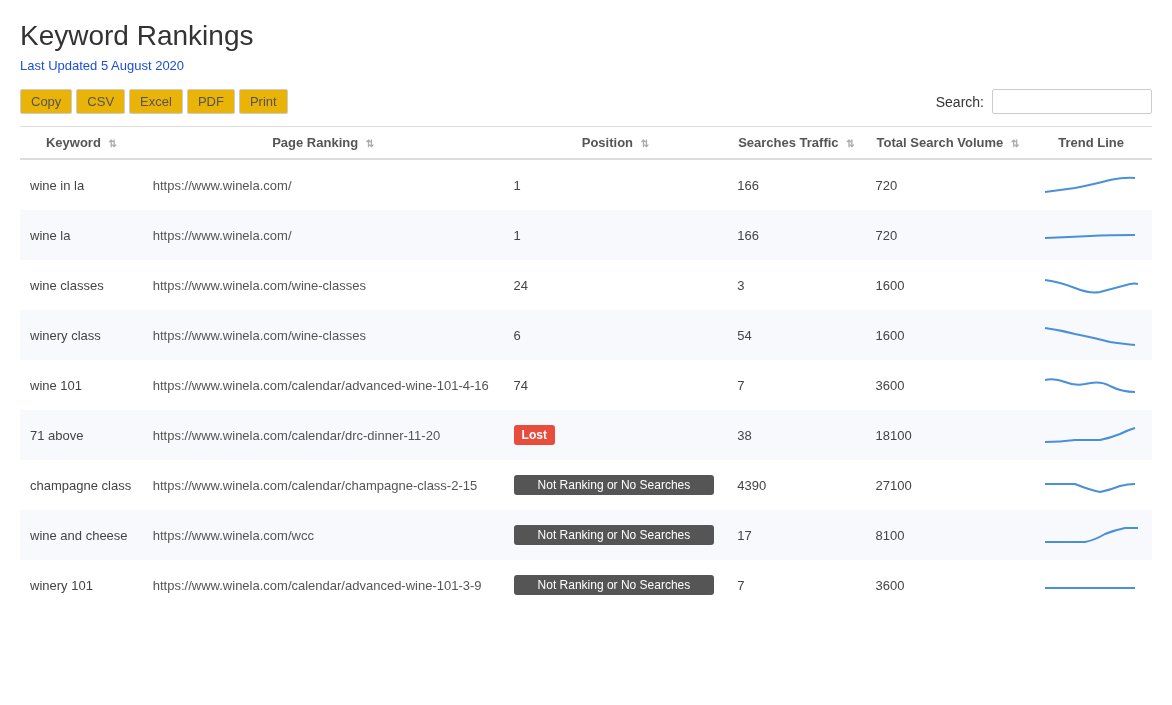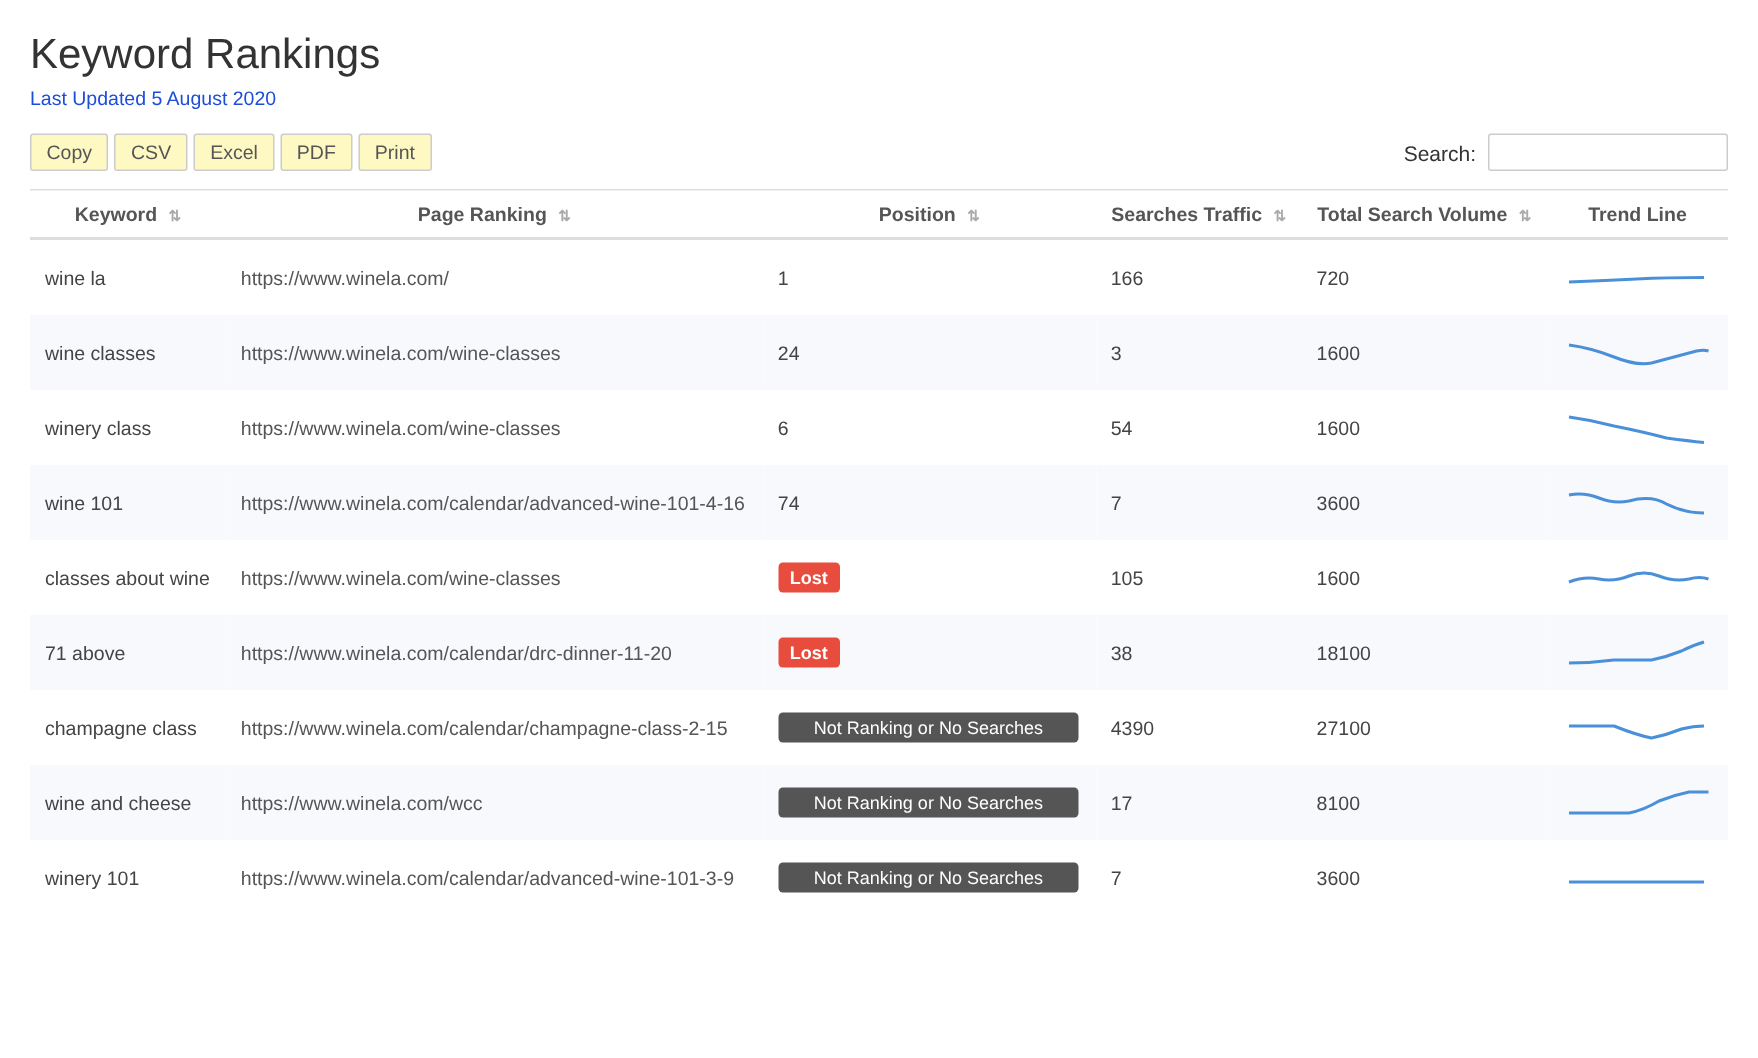--- a/index.html
+++ b/index.html
@@ -2,21 +2,21 @@
 <html><head>
   <meta charset="utf-8">
   <style>
     * { box-sizing: border-box; margin: 0; padding: 0; }
     body { font-family: Arial, sans-serif; background: #fff; color: #333; padding: 20px; font-size: 14px; }
     h1 { font-size: 28px; font-weight: 300; color: #333; margin-bottom: 6px; }
     .last-updated { color: #1d4ed8; font-size: 13px; margin-bottom: 16px; }
     .toolbar { display: flex; align-items: center; margin-bottom: 12px; justify-content: space-between; }
     .toolbar-left { display: flex; gap: 4px; }
     .toolbar-btn {
-      border: 1px solid #ccc; background: #fef9c3; color: #555;
+      border: 1px solid #ccc; background: #eab308; color: #555;
       padding: 4px 10px; font-size: 13px; cursor: pointer; border-radius: 2px;
     }
     .search-area { display: flex; align-items: center; gap: 8px; }
     .search-label { color: #333; font-size: 14px; }
     .search-input { border: 1px solid #ccc; padding: 4px 8px; font-size: 13px; width: 160px; border-radius: 2px; }
     table { width: 100%; border-collapse: collapse; font-size: 13px; }
     thead tr { border-bottom: 2px solid #ddd; }
     th {
       text-align: center; padding: 8px 10px; color: #555; font-weight: 600;
       font-size: 13px; vertical-align: bottom; position: relative;
@@ -76,20 +76,32 @@
       <th>
         <span>Total Search Volume</span>
         <span class="sort-icon">⇅</span>
       </th>
       <th>
         <span>Trend Line</span>
       </th>
     </tr>
   </thead>
   <tbody id="table-body">
+  <tr>
+        <td>wine in la</td>
+        <td><a href="#">https://www.winela.com/</a></td>
+        <td>1</td>
+        <td>166</td>
+        <td>720</td>
+        <td class="trend-cell">
+          <svg width="100" height="30" class="trend-svg">
+            <path d="M5,22 Q20,20 35,18 Q55,14 70,10 Q85,7 95,8" stroke="#4a90d9" stroke-width="2" fill="none"></path>
+          </svg>
+        </td>
+      </tr>
       <tr>
         <td>wine la</td>
         <td><a href="#">https://www.winela.com/</a></td>
         <td>1</td>
         <td>166</td>
         <td>720</td>
         <td class="trend-cell">
           <svg width="100" height="30" class="trend-svg">
             <path d="M5,18 Q30,17 50,16 Q70,15 95,15" stroke="#4a90d9" stroke-width="2" fill="none"></path>
           </svg>
@@ -121,32 +133,20 @@
       </tr>
       <tr>
         <td>wine 101</td>
         <td><a href="#">https://www.winela.com/calendar/advanced-wine-101-4-16</a></td>
         <td>74</td>
         <td>7</td>
         <td>3600</td>
         <td class="trend-cell">
           <svg width="100" height="30" class="trend-svg">
             <path d="M5,10 Q15,8 25,12 Q35,16 45,14 Q60,10 70,16 Q82,22 95,22" stroke="#4a90d9" stroke-width="2" fill="none"></path>
-          </svg>
-        </td>
-      </tr>
-      <tr>
-        <td>classes about wine</td>
-        <td><a href="#">https://www.winela.com/wine-classes</a></td>
-        <td><span class="badge-lost">Lost</span></td>
-        <td>105</td>
-        <td>1600</td>
-        <td class="trend-cell">
-          <svg width="100" height="30" class="trend-svg">
-            <path d="M5,18 Q15,14 25,16 Q35,18 45,14 Q55,10 65,14 Q75,18 85,16 Q92,14 98,16" stroke="#4a90d9" stroke-width="2" fill="none"></path>
           </svg>
         </td>
       </tr>
       <tr>
         <td>71 above</td>
         <td><a href="#">https://www.winela.com/calendar/drc-dinner-11-20</a></td>
         <td><span class="badge-lost">Lost</span></td>
         <td>38</td>
         <td>18100</td>
         <td class="trend-cell">

